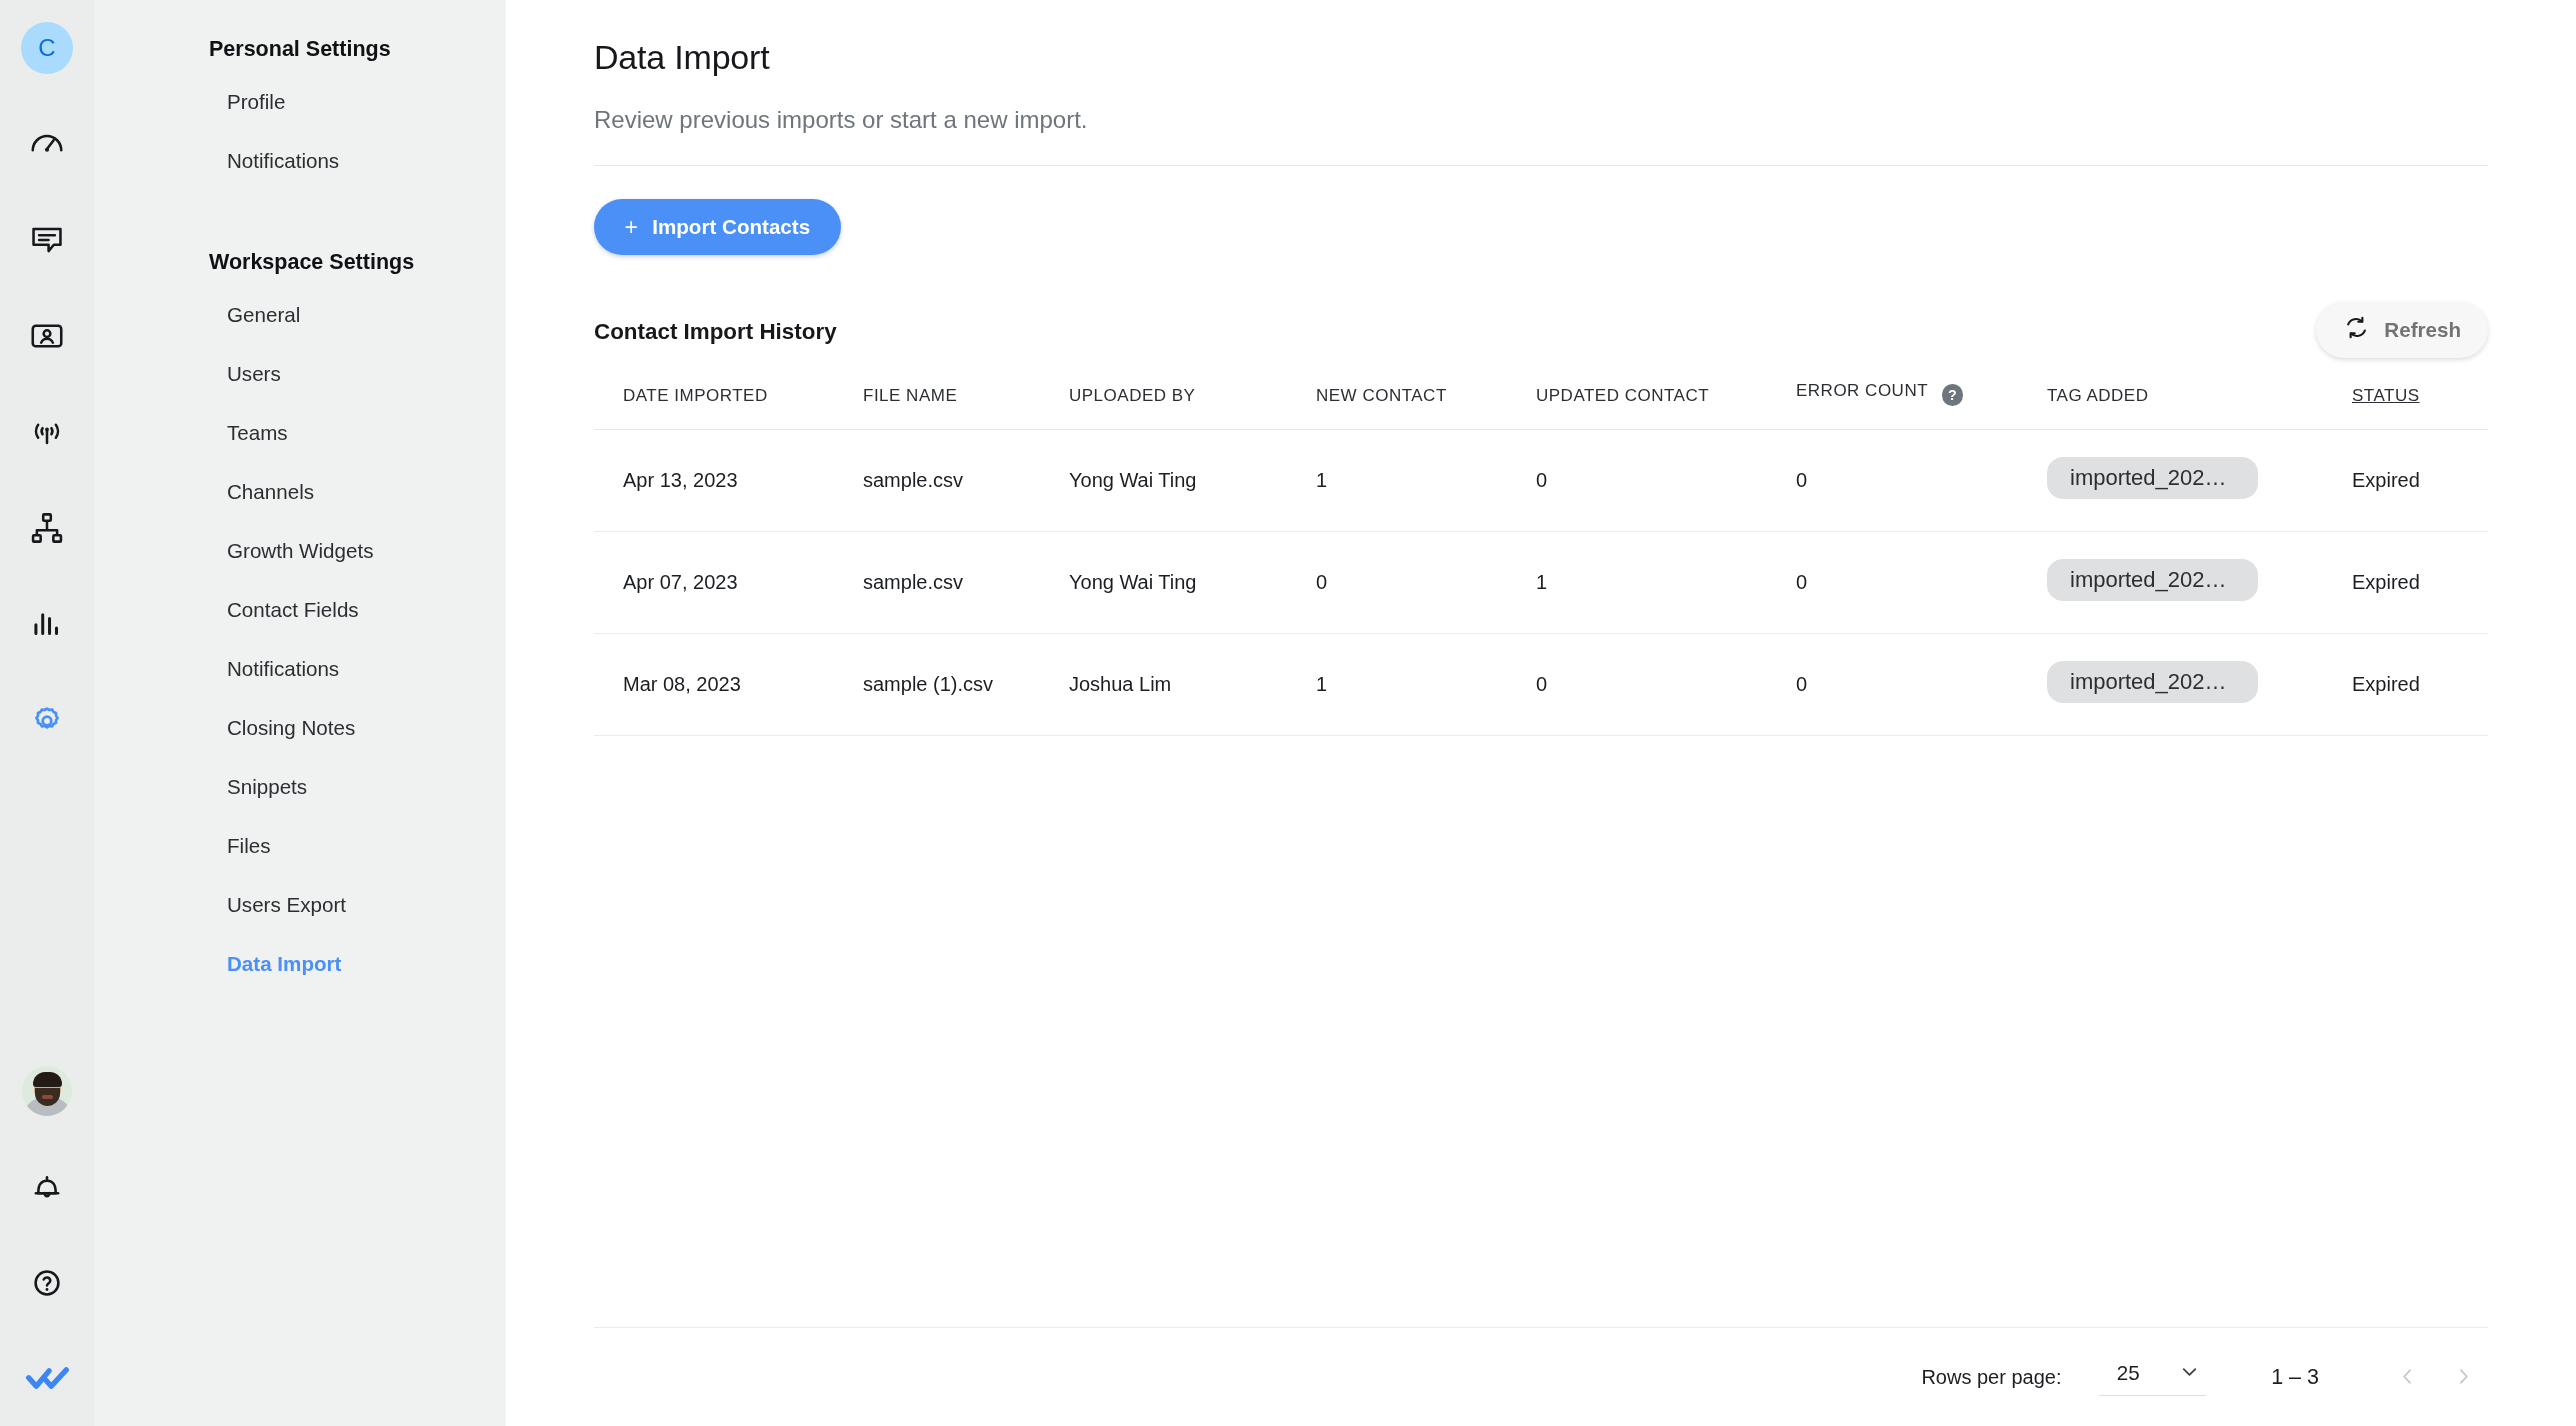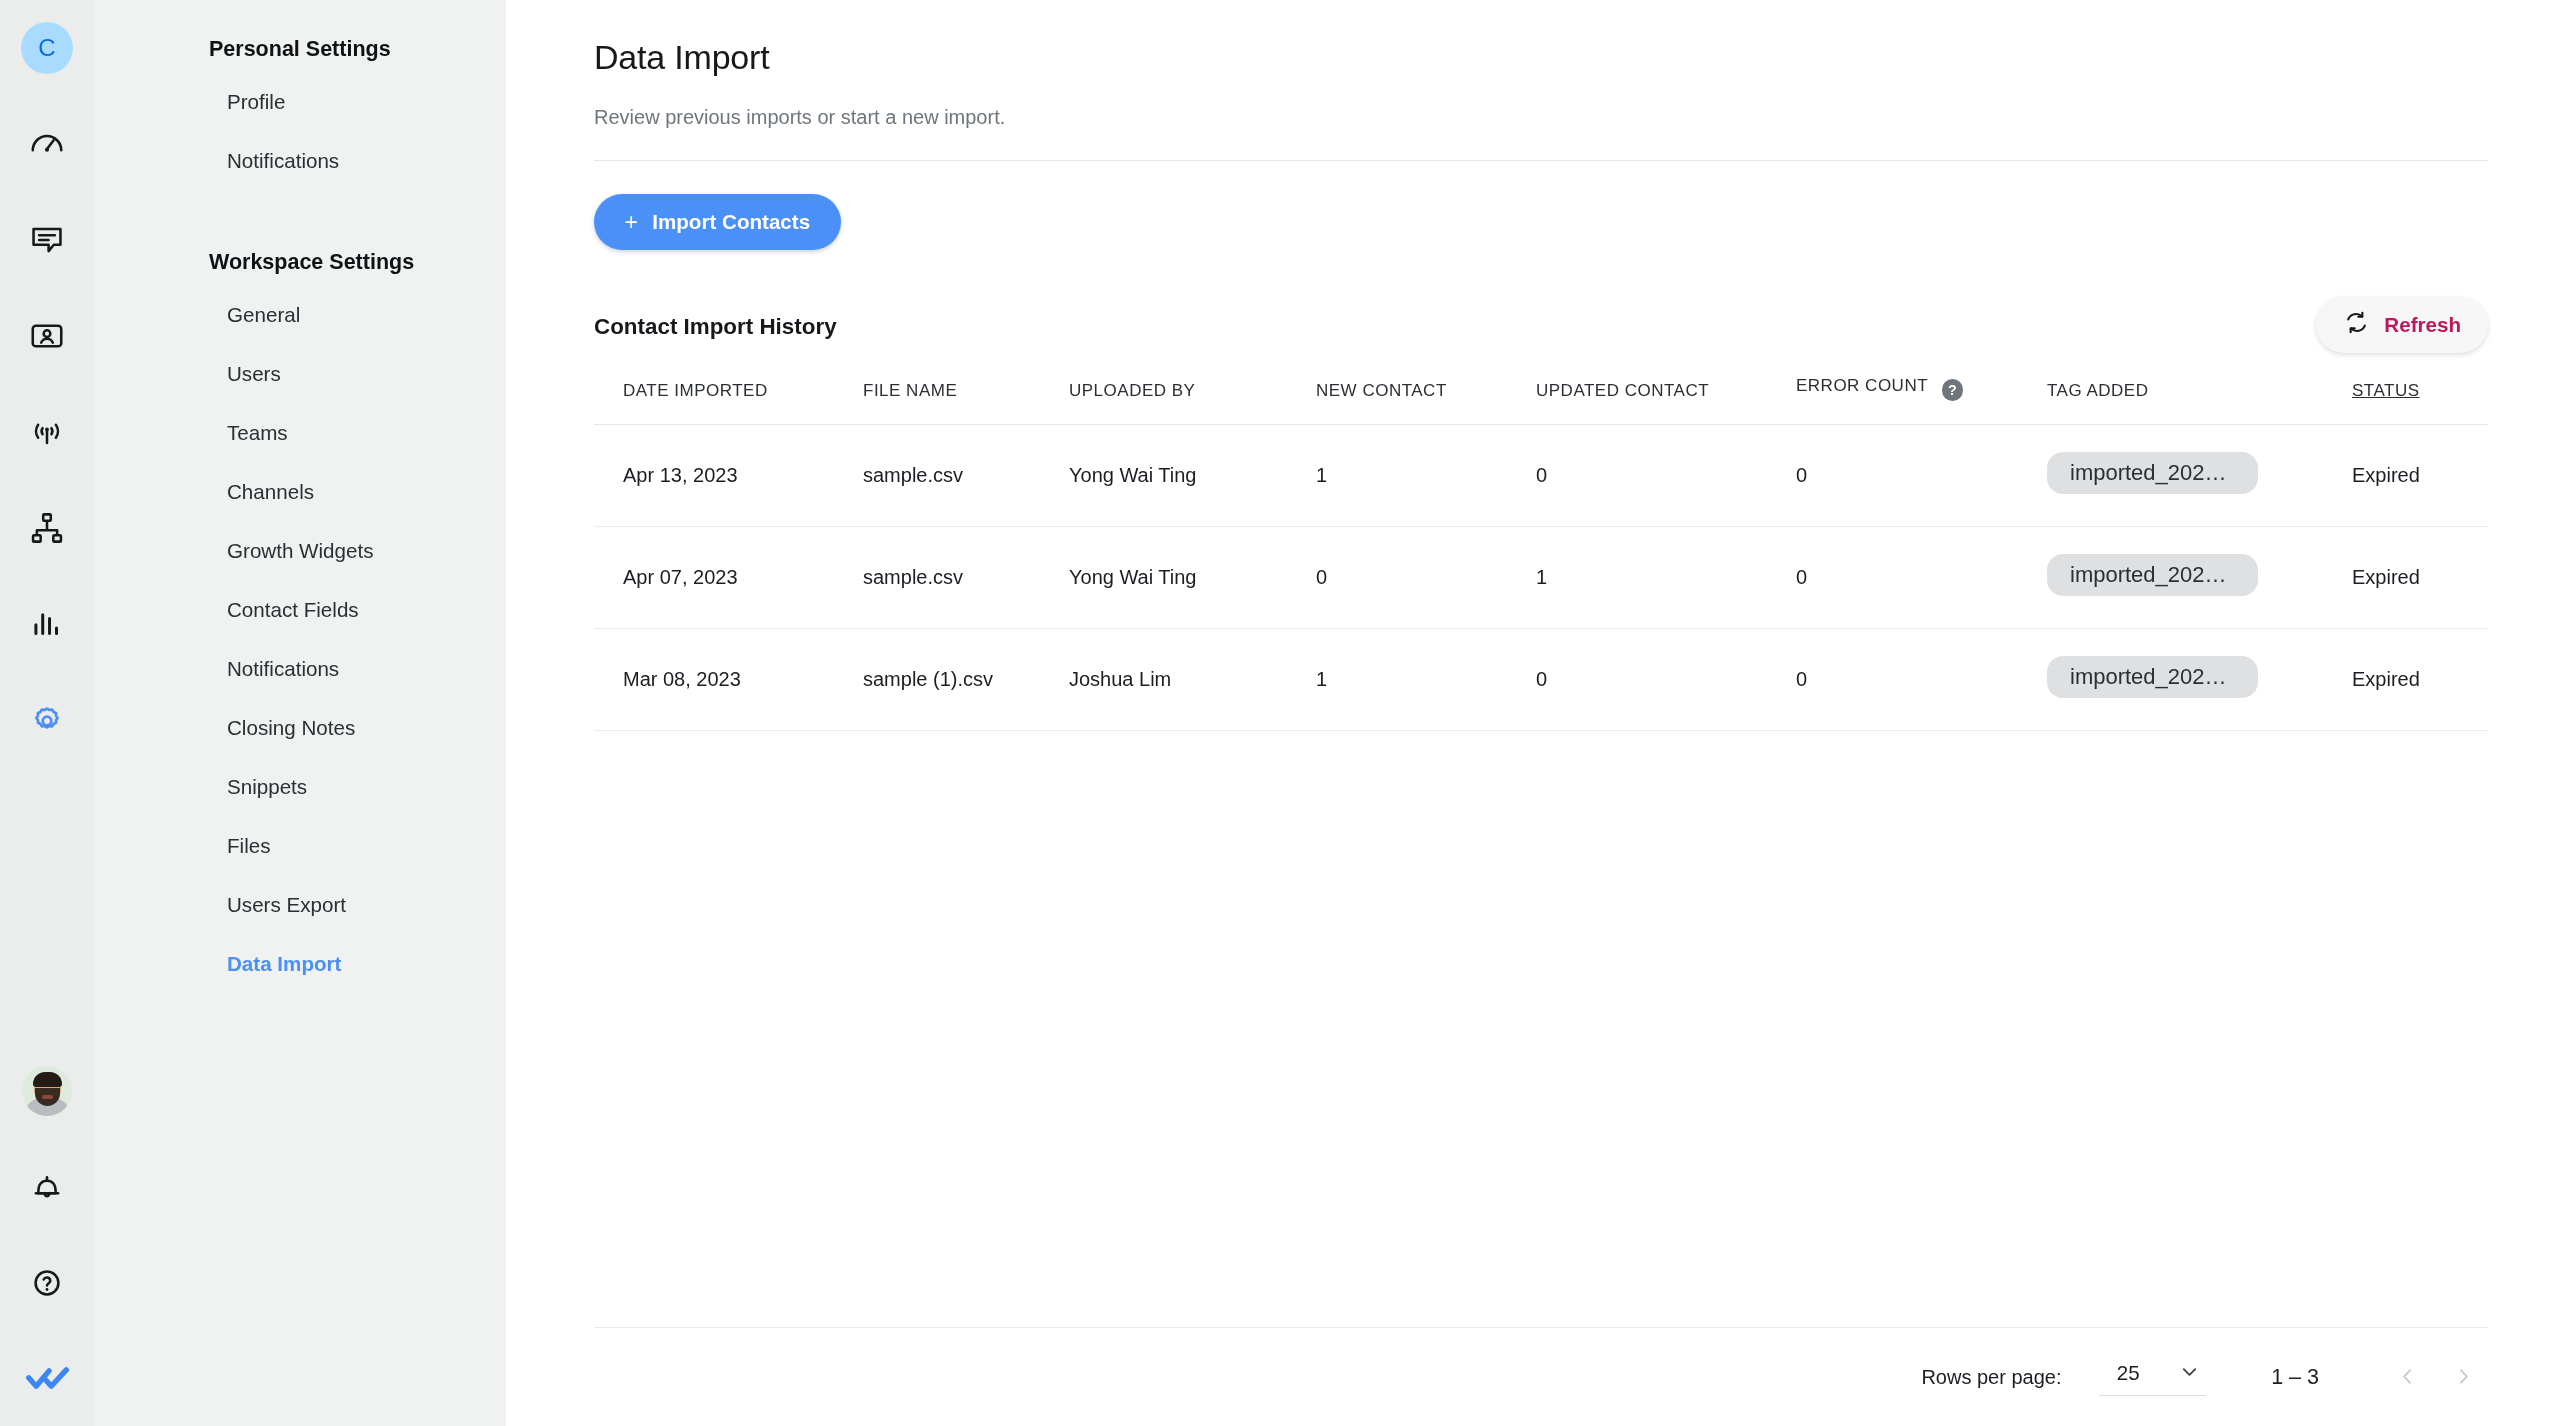--- a/index.html
+++ b/index.html
@@ -131,21 +131,21 @@
     padding: 0 88px 0 88px;
   }
   .page-title {
     font-size: 34px;
     font-weight: 400;
     color: #16181b;
     padding-top: 38px;
     letter-spacing: -0.2px;
   }
   .page-subtitle {
-    font-size: 20px;
+    font-size: 24px;
     color: #6e757c;
     margin-top: 29px;
   }
   .hr {
     height: 0.9px;
     background: #e6e8ea;
     margin-top: 30.5px;
   }
   .btn-primary {
     margin-top: 34px;
@@ -180,21 +180,21 @@
   }
   .btn-refresh {
     display: inline-flex;
     align-items: center;
     gap: 14.3px;
     height: 56px;
     padding: 0 27px;
     border: none;
     border-radius: 28px;
     background: #f7f7f7;
-    color: #be185d;
+    color: #737373;
     font-size: 20.6px;
     font-weight: 700;
     font-family: "Liberation Sans", sans-serif;
     cursor: pointer;
     box-shadow: 0 1.8px 5.4px rgba(0,0,0,.14);
     position: relative;
     top: -1.8px;
   }
 
   

